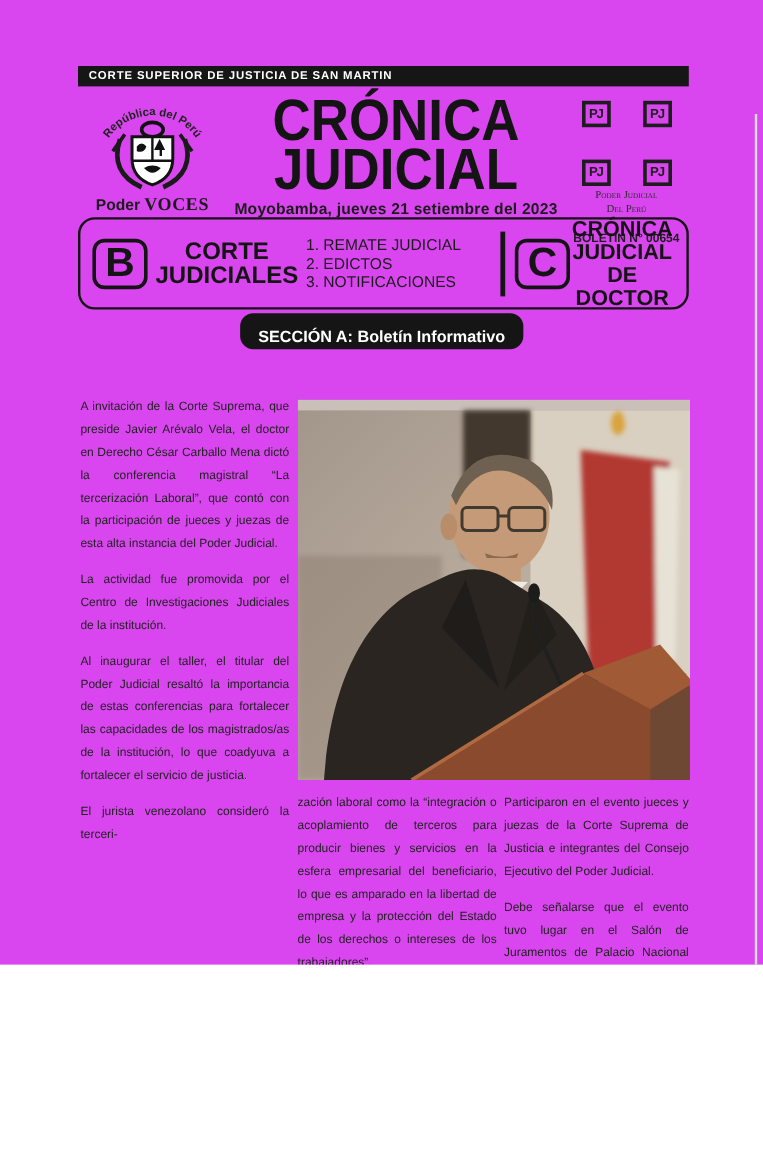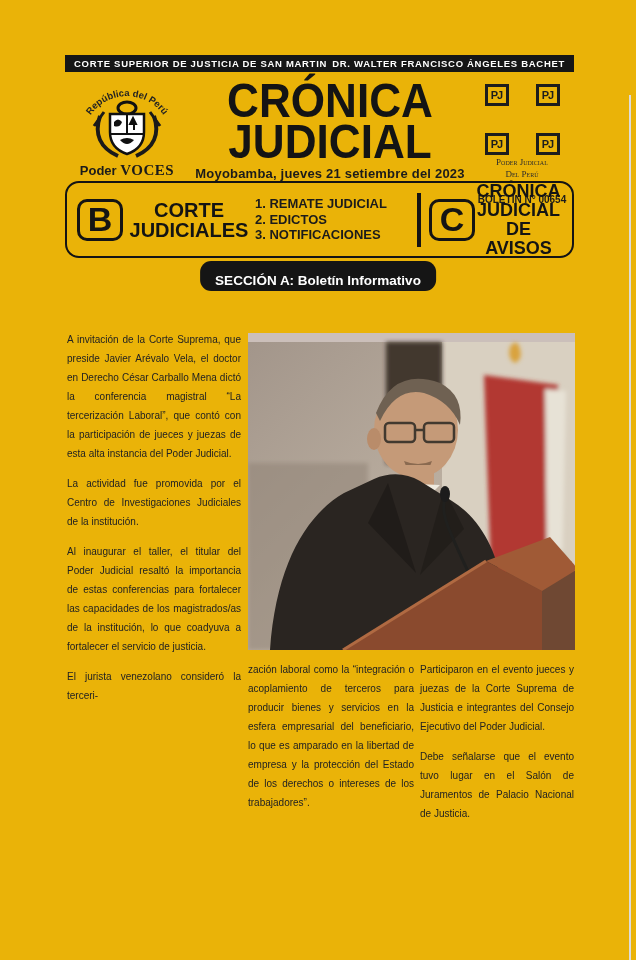--- a/index.html
+++ b/index.html
@@ -1,16 +1,16 @@
 <!DOCTYPE html>
 <html><head>
 <meta charset="utf-8">
 <style>
   html,body{margin:0;padding:0;background:#ffffff;}
-  .page{position:relative;width:636px;height:960px;background:#eab308;overflow:hidden;
+  .page{position:relative;width:636px;height:804px;background:#d946ef;overflow:hidden;
         font-family:"Liberation Sans",sans-serif;color:#1b1b1b;margin:0 auto;}
   
   .bar{position:absolute;background:#161616;color:#fff;}
   .top-bar{left:65px;top:55px;width:509px;height:17px;display:flex;justify-content:space-between;
            align-items:center;padding:0 9px;box-sizing:border-box;font-size:9.5px;font-weight:bold;
            letter-spacing:.7px;white-space:nowrap;}
   .footer-bar{left:65px;top:889px;width:509px;height:15px;font-size:10px;font-weight:bold;
               text-align:right;line-height:15px;padding-right:8px;box-sizing:border-box;letter-spacing:.4px;}
   
   .logo-block{position:absolute;left:74px;top:82px;width:106px;text-align:center;}
@@ -29,21 +29,21 @@
               color:#2c2c2c;margin-top:3px;}
   .bulletin{font-size:10px;font-weight:bold;margin-top:15px;white-space:nowrap;}
   
   .index-box{position:absolute;left:65px;top:181px;width:509px;height:77px;border:2.5px solid #141414;
              border-radius:14px;box-sizing:border-box;display:flex;align-items:center;padding:0 10px;}
   .letter-badge{width:46px;height:42px;border:3.5px solid #141414;border-radius:10px;box-sizing:border-box;
                 display:flex;align-items:center;justify-content:center;font-size:34px;font-weight:900;
                 color:#141414;flex:none;}
   .bc-label{font-weight:900;text-align:center;color:#141414;}
   .b-label{width:132px;font-size:20px;line-height:20px;flex:none;}
-  .index-list{width:160px;font-size:13px;font-weight:700;line-height:15.5px;flex:none;white-space:nowrap;}
+  .index-list{width:160px;font-size:13px;font-weight:400;line-height:15.5px;flex:none;white-space:nowrap;}
   .index-divider{width:4px;height:54px;background:#141414;margin:0 8px 0 2px;flex:none;}
   .c-label{flex:1;font-size:18px;line-height:19px;}
   
   .section-badge{position:absolute;top:261px;left:50%;transform:translateX(-50%);background:#151515;
                  color:#fff;font-size:13.5px;font-weight:800;padding:12px 15px 3px;border-radius:11px;
                  white-space:nowrap;}
   .headline{position:absolute;left:66px;top:283px;width:509px;font-size:17.5px;font-weight:800;
             line-height:18.5px;color:#111;letter-spacing:.2px;}
   
   .col{position:absolute;text-align:justify;font-size:10px;line-height:19px;color:#222;}
@@ -55,21 +55,20 @@
   .photo{position:absolute;left:248px;top:333px;width:327px;height:317px;overflow:hidden;}
   .scan-edge{position:absolute;left:629px;top:95px;width:2px;height:865px;background:#dcdcdc;}
 </style>
 </head>
 <body>
 
 <div class="page">
 
   <div class="bar top-bar">
     <span>CORTE SUPERIOR DE JUSTICIA DE SAN MARTIN</span>
-    <span>DR. WALTER FRANCISCO ÁNGELES BACHET</span>
   </div>
 
   <div class="logo-block">
     <svg width="106" height="78" viewBox="0 0 106 78">
       <defs>
           <path id="arcp" d="M12,44 A42,38 0 0 1 94,44"></path>
         </defs>
       <text font-size="9.5" font-weight="bold" fill="#222" font-family="Liberation Sans, sans-serif">
         <textPath href="#arcp" startOffset="50%" text-anchor="middle">República del Perú</textPath>
       </text>
@@ -117,21 +116,21 @@
     <div class="index-list">
       <div>1. REMATE JUDICIAL</div>
       <div>2. EDICTOS</div>
       <div>3. NOTIFICACIONES</div>
     </div>
     <div class="index-divider"></div>
     <div class="letter-badge">C</div>
     <div class="bc-label c-label">
       <div>CRÓNICA</div>
       <div>JUDICIAL</div>
-      <div>DE AVISOS</div>
+      <div>DE DOCTOR</div>
     </div>
   </div>
 
   <div class="section-badge">SECCIÓN A: Boletín Informativo</div>
 
 
   <div class="col col1">
     <p>A invitación de la Corte Suprema, que preside Javier Arévalo Vela, el doctor en Derecho César Carballo Mena dictó la conferencia magistral “La tercerización Laboral”, que contó con la participación de jueces y juezas de esta alta instancia del Poder Judicial.</p>
     <p>La actividad fue promovida por el Centro de Investigaciones Judiciales de la institución.</p>
     <p>Al inaugurar el taller, el titular del Poder Judicial resaltó la importancia de estas conferencias para fortalecer las capacidades de los magistrados/as de la institución, lo que coadyuva a fortalecer el servicio de justicia.</p>

